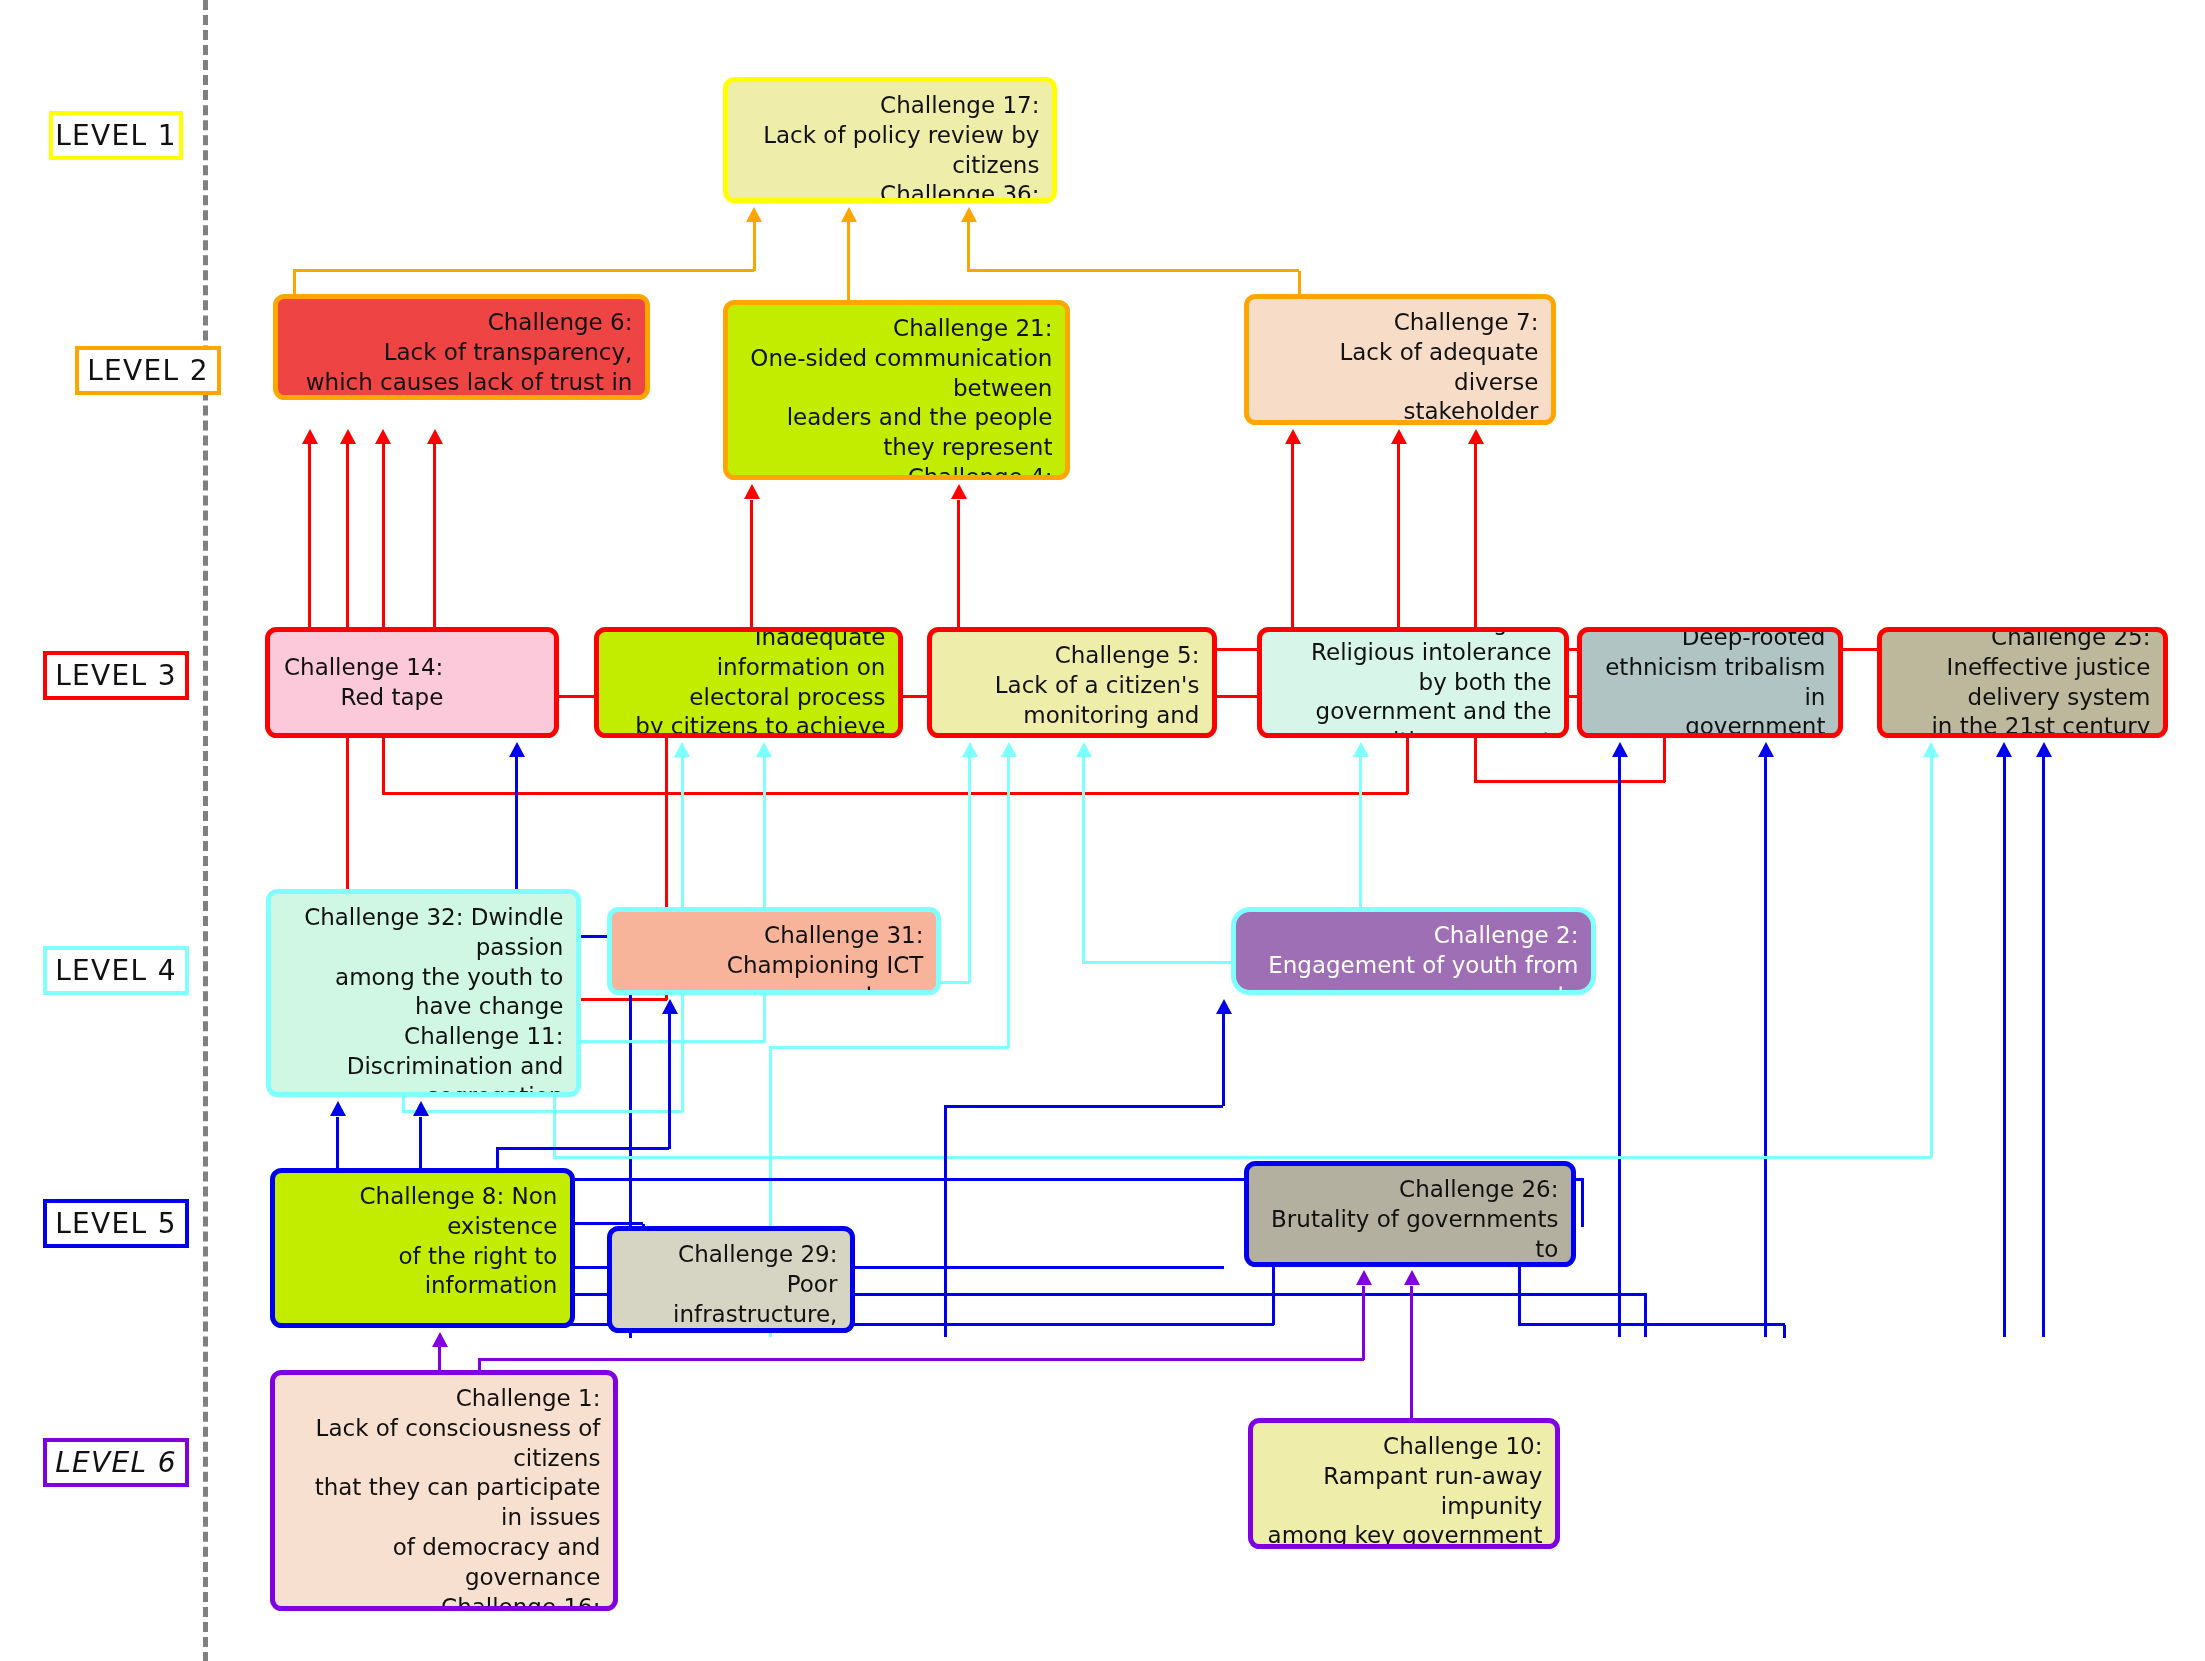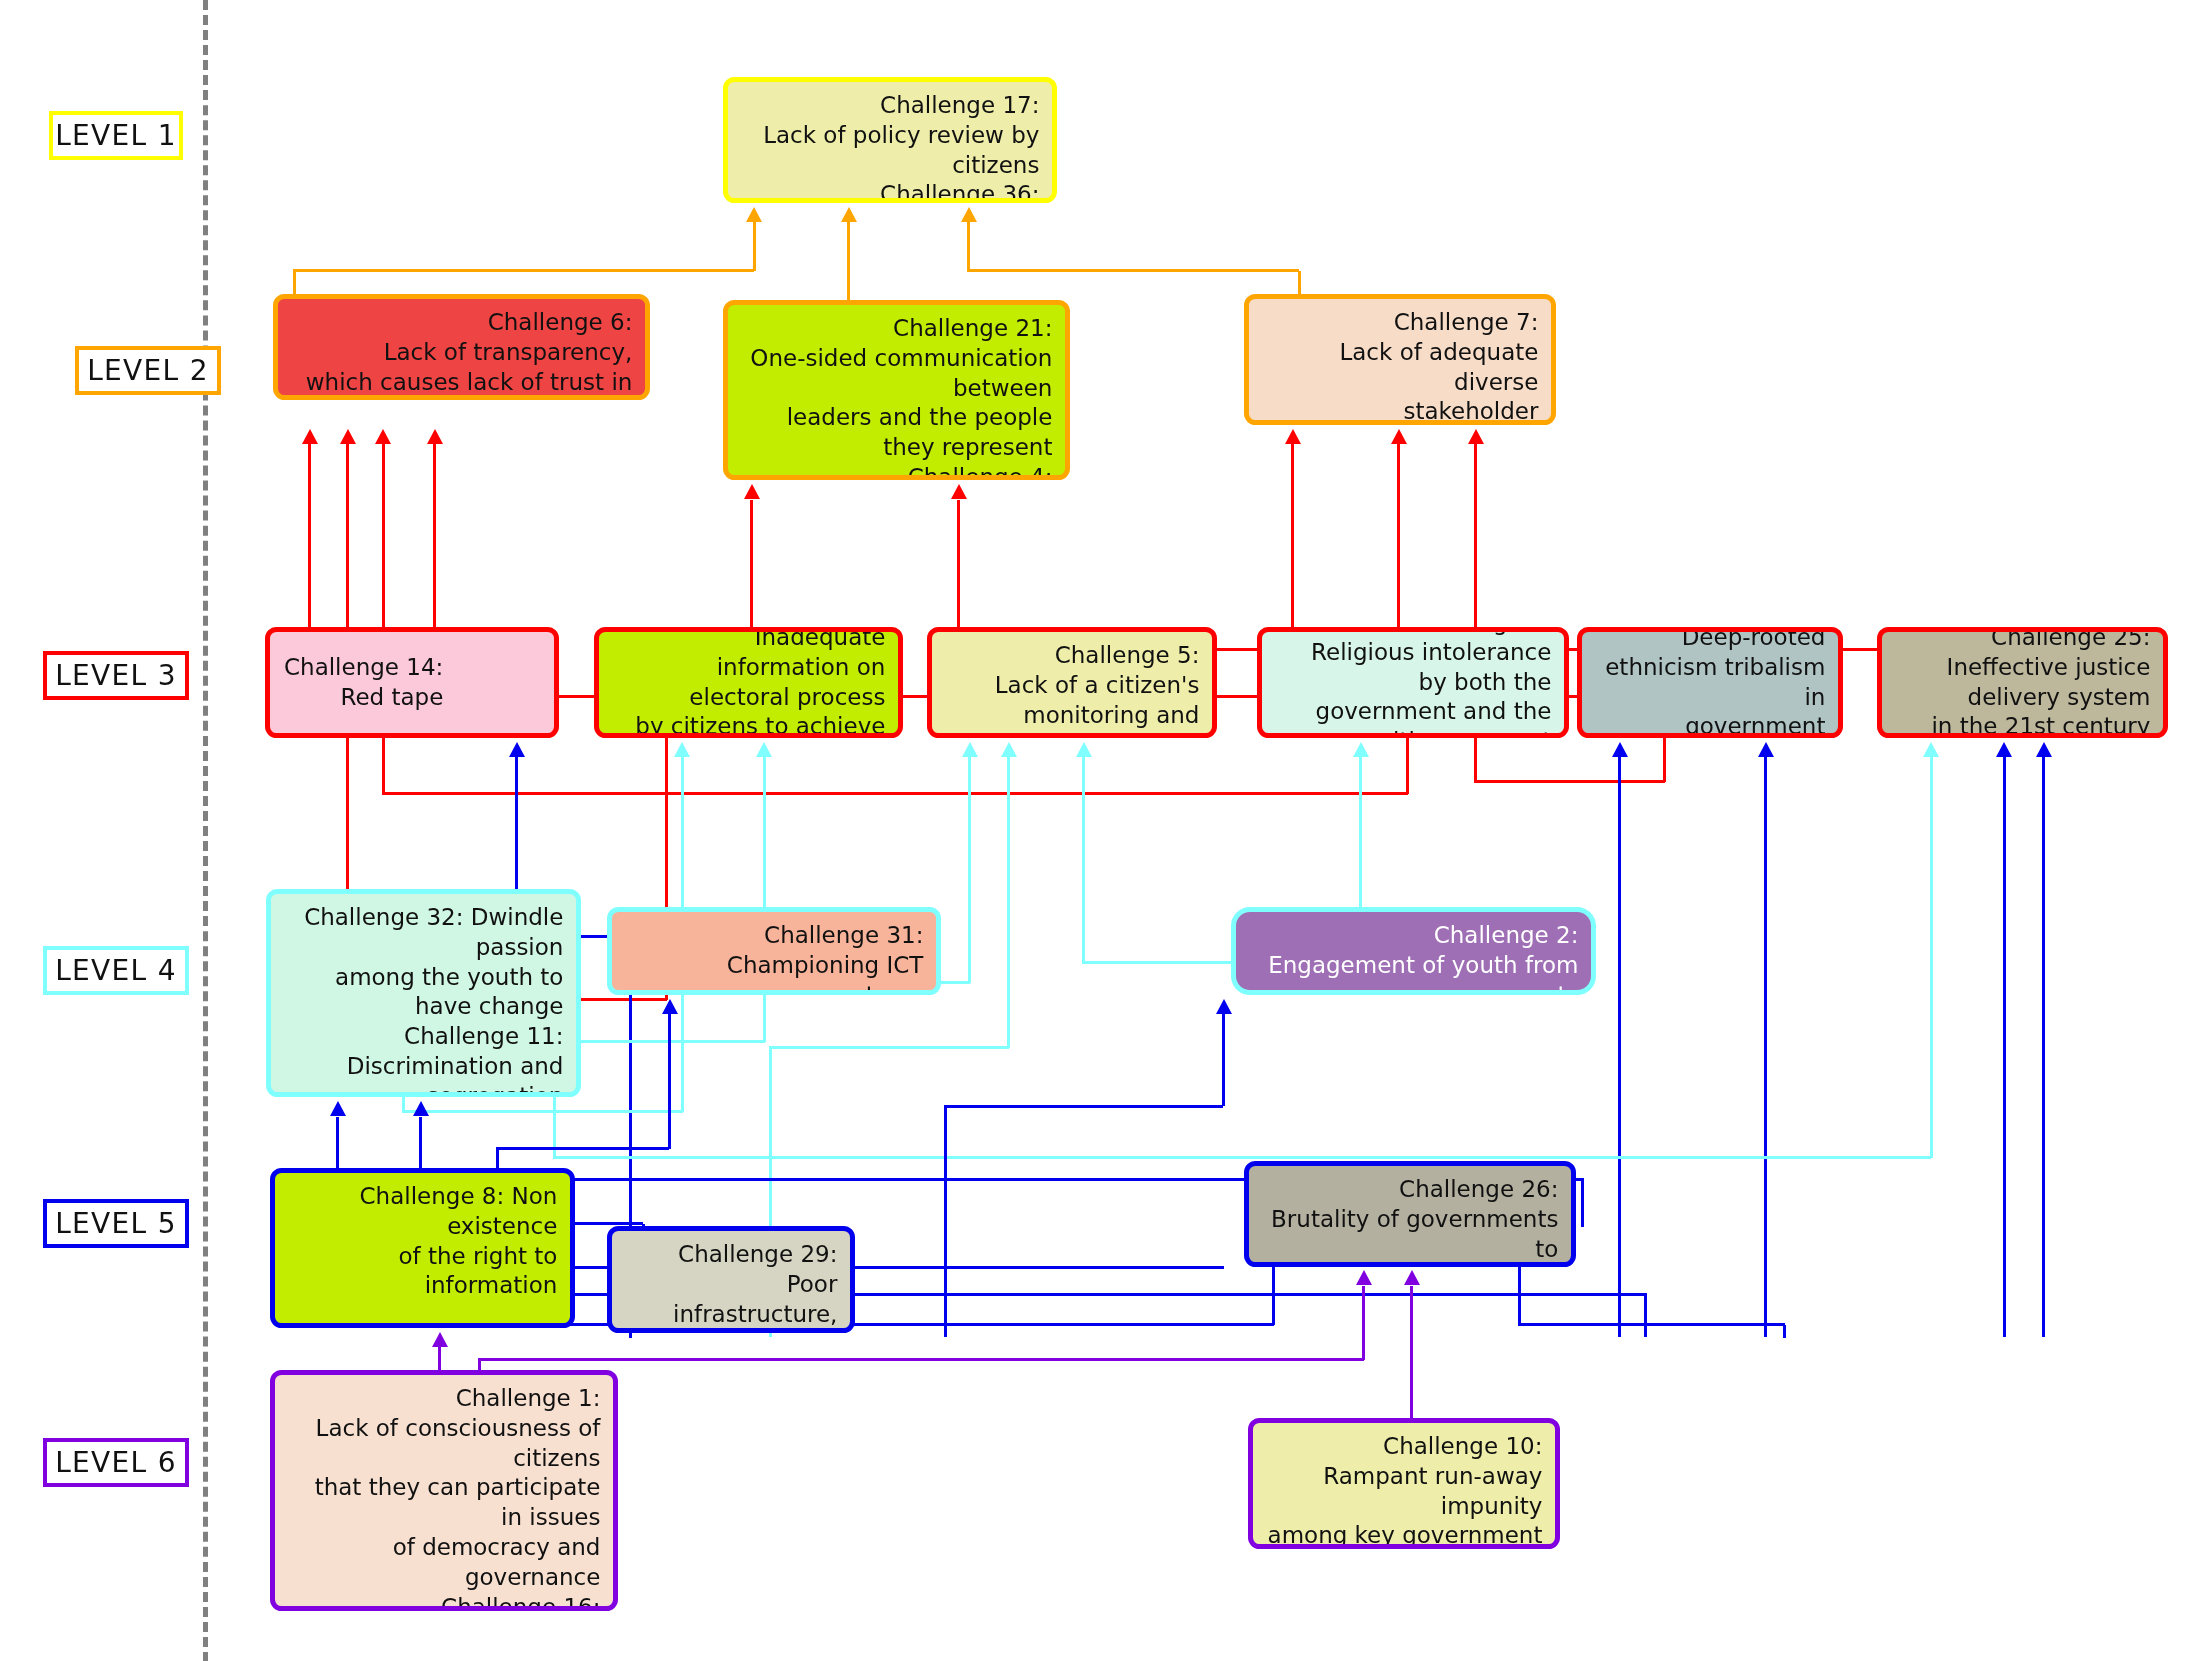--- a/index.html
+++ b/index.html
@@ -201,21 +201,21 @@
       <div class="seg v" style="left: 478px; top: 1360px; height: 10px; border-left-width: 3.8px; border-left-color: rgb(128, 0, 224);"></div>
       <div class="seg v" style="left: 1410px; top: 1286px; height: 132px; border-left-width: 3.8px; border-left-color: rgb(128, 0, 224);"></div>
     </div>
 
   <div id="levels">
       <div class="level-badge" style="left: 49px; top: 111px; width: 134px; height: 49px; border-color: rgb(255, 255, 0);">LEVEL 1</div>
       <div class="level-badge" style="left: 43px; top: 346px; width: 146px; height: 49px; border-color: rgb(255, 165, 0); margin-left: 32px;">LEVEL 2</div>
       <div class="level-badge" style="left: 43px; top: 651px; width: 146px; height: 49px; border-color: rgb(255, 0, 0);">LEVEL 3</div>
       <div class="level-badge" style="left: 43px; top: 946px; width: 146px; height: 49px; border-color: rgb(128, 255, 255);">LEVEL 4</div>
       <div class="level-badge" style="left: 43px; top: 1199px; width: 146px; height: 49px; border-color: rgb(0, 0, 238);">LEVEL 5</div>
-      <div class="level-badge" style="left: 43px; top: 1438px; width: 146px; height: 49px; border-color: rgb(128, 0, 224);">LEVEL 6</div>
+      <div class="level-badge" style="left: 43px; top: 1438px; width: 146px; height: 49px; border-color: rgb(128, 0, 224); font-style: italic;">LEVEL 6</div>
     </div>
 
   <div id="nodes">
       <div class="node" style="left: 723px; top: 77px; width: 334px; height: 126px; background: rgb(238, 238, 170); border-color: rgb(255, 255, 0); color: rgb(17, 17, 17);">Challenge 17:
 Lack of policy review by citizens
 Challenge 36: Championing for
 publics participation in governance</div>
       <div class="node" style="left: 273px; top: 294px; width: 377px; height: 106px; background: #ef4444; border-color: rgb(255, 165, 0); color: rgb(17, 17, 17);">Challenge 6:
 Lack of transparency,
 which causes lack of trust in the

